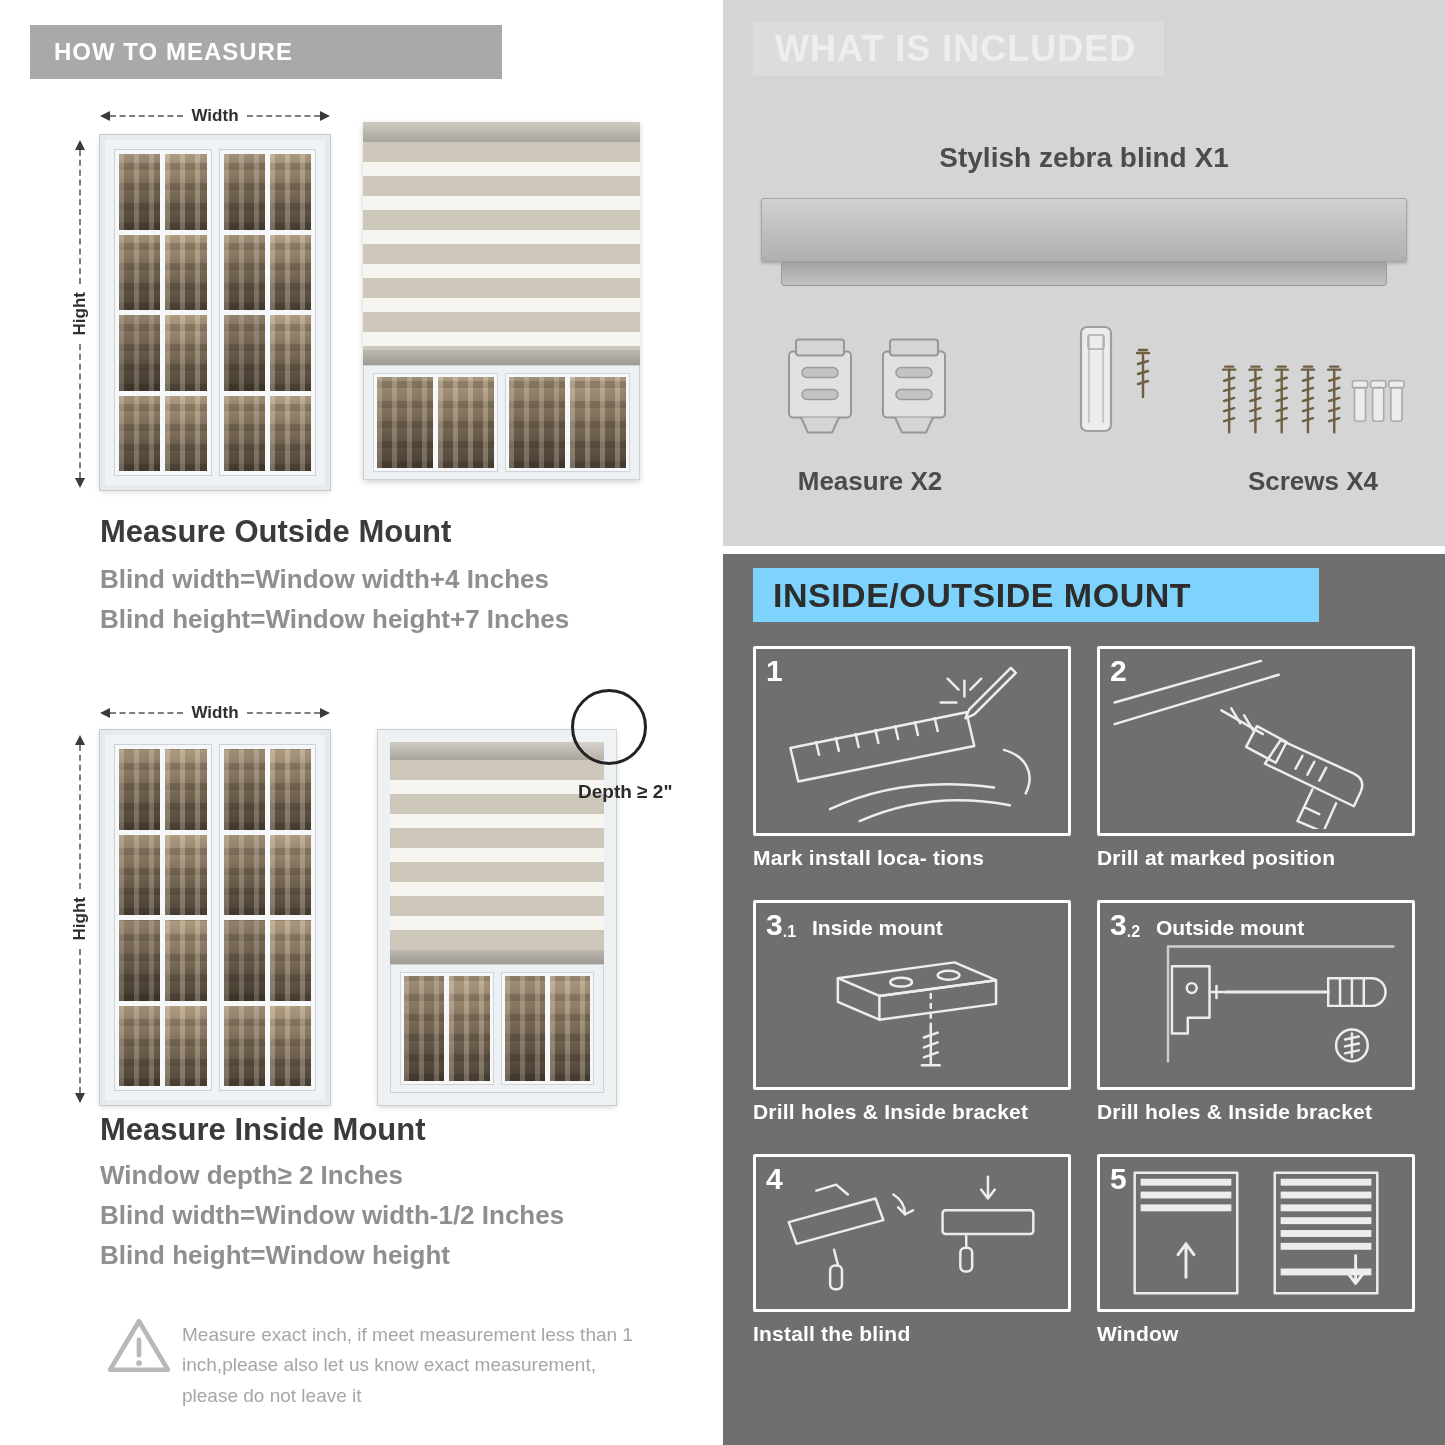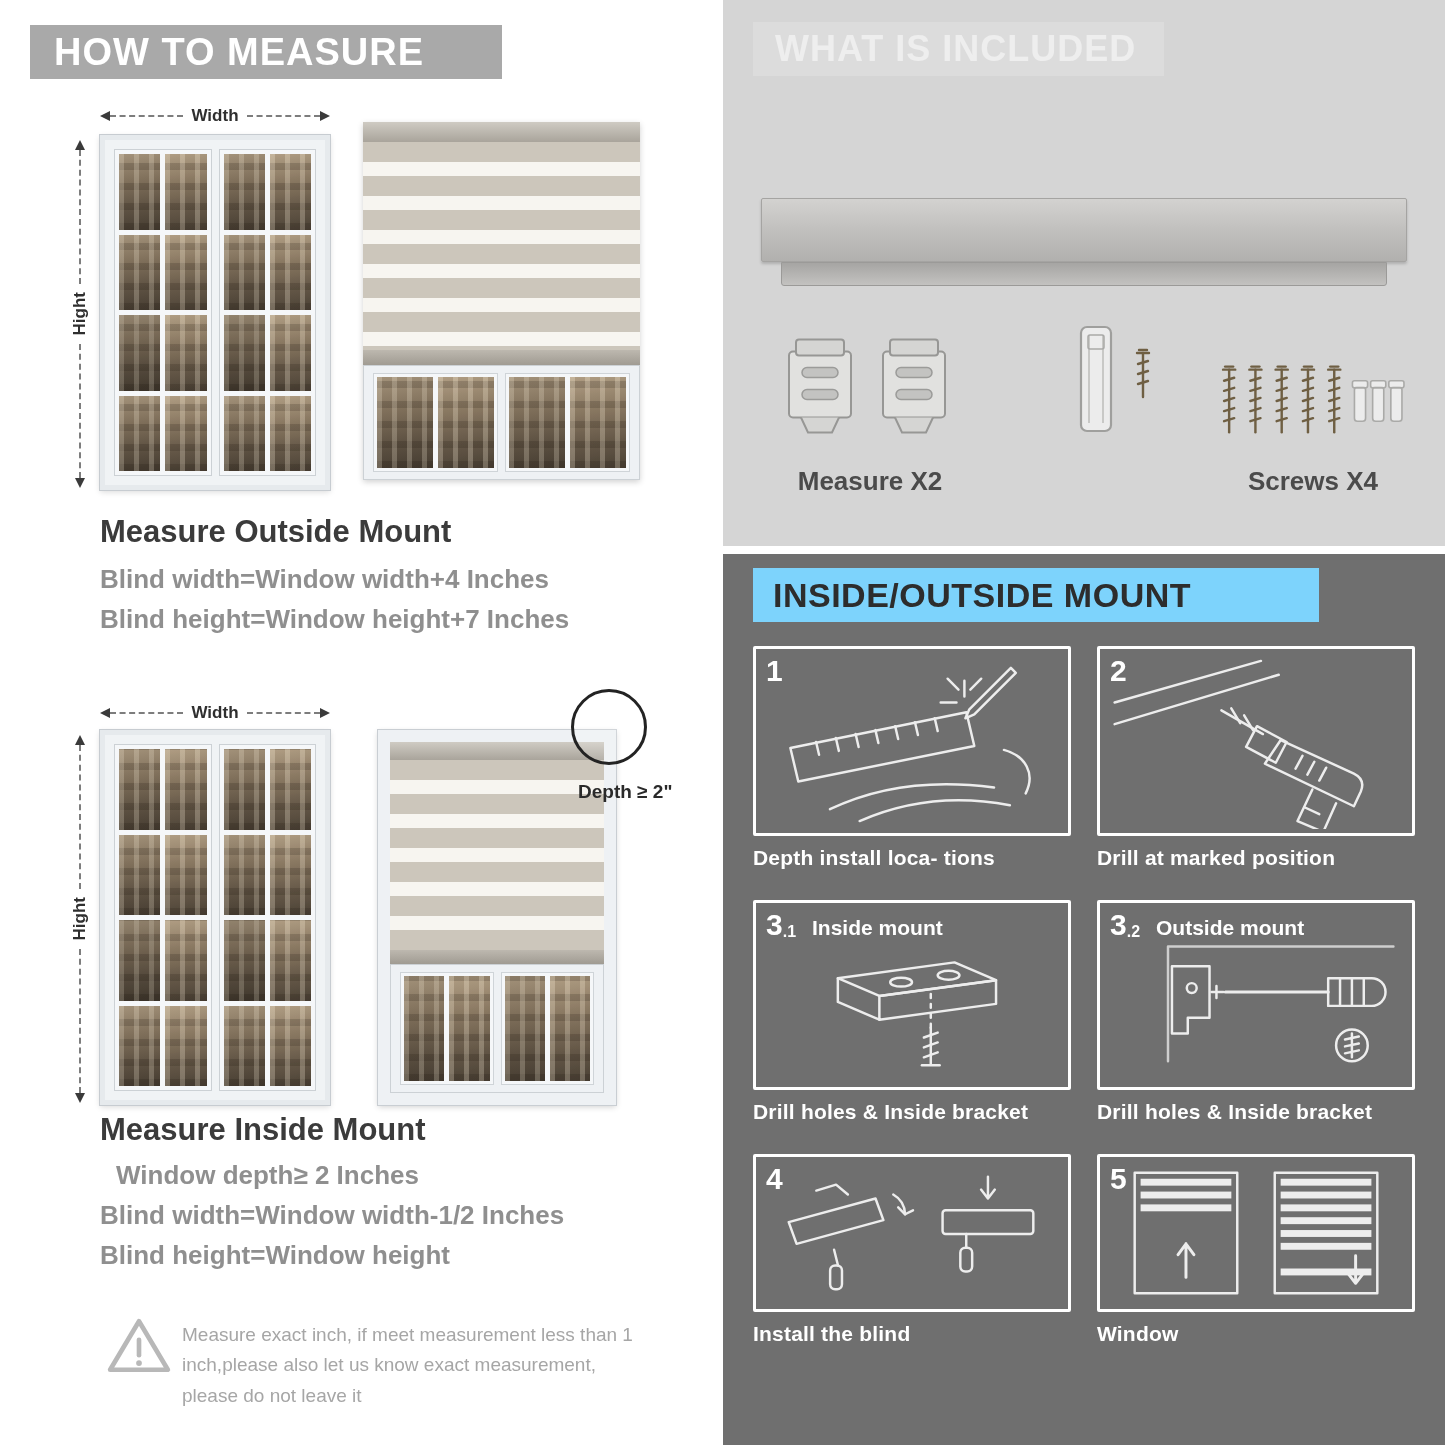--- a/index.html
+++ b/index.html
@@ -1,21 +1,21 @@
 <!DOCTYPE html>
 <html><head>
 <meta charset="utf-8">
 <style>
   * { box-sizing: border-box; margin: 0; padding: 0; }
   html,body { width: 1445px; height: 1445px; background: #fff; font-family: "Liberation Sans", sans-serif; }
   #canvas { position: relative; width: 1445px; height: 1445px; overflow: hidden; background: #fff; }
 
   
   .lp-header { position: absolute; left: 30px; top: 25px; width: 472px; height: 54px;
-    background: #a9a9a9; color: #fff; font-weight: bold; font-size: 38px; letter-spacing: 1px;
+    background: #a9a9a9; color: #fff; font-weight: bold; font-size: 24px; letter-spacing: 1px;
     display: flex; align-items: center; padding-left: 24px; }
 
   .sec-title { position: absolute; font-size: 31px; font-weight: bold; color: #3b3b3b; text-align: right; }
   .sec-line  { position: absolute; font-size: 26px; font-weight: bold; color: #8f8f8f; width: 580px; }
 
   .window { position: absolute; background: #f0f3f5; border: 5px solid #e6eaed;
     box-shadow: 0 0 0 1px #c7ccd1, 0 2px 6px rgba(0,0,0,.15); padding: 9px; display: flex; gap: 7px; }
   .sash { flex: 1; background: #f5f7f9; box-shadow: inset 0 0 0 1px #ccd1d5; padding: 5px;
     display: grid; grid-template-columns: 1fr 1fr; grid-template-rows: repeat(4,1fr); gap: 5px; }
   .pane { background:
@@ -204,34 +204,35 @@
         <div class="bw-sash">
             <div class="pane"></div>
             <div class="pane"></div>
           </div>
       </div>
     </div>
     <div class="depth-circle"></div>
     <div class="depth-label">Depth ≥ 2"</div>
 
     <h2 class="sec-title" style="left:100px; top:1112px;">Measure Inside Mount</h2>
-    <p class="sec-line" style="left:116px; top:1160px;">Window depth≥ 2 Inches</p>
+    <p class="sec-line" style="left:100px; top:1160px;">Window depth≥ 2 Inches</p>
     <p class="sec-line" style="left:100px; top:1200px;">Blind width=Window width-1/2 Inches</p>
     <p class="sec-line" style="left:100px; top:1240px;">Blind height=Window height</p>
 
     <svg class="warning-tri" viewBox="0 0 64 58">
       <path d="M32 5 L60 52 H4 Z" fill="none" stroke="#b8b8b8" stroke-width="4.5" stroke-linejoin="round"></path>
       <line x1="32" y1="23" x2="32" y2="38" stroke="#b8b8b8" stroke-width="4.5" stroke-linecap="round"></line>
       <circle cx="32" cy="45.5" r="2.8" fill="#b8b8b8"></circle>
     </svg>
     <div class="warn-text">Measure exact inch, if meet measurement less than 1 inch,please also let us know exact measurement, please do not leave it</div>
   </section>
 
   <section class="included">
     <div class="inc-header">WHAT IS INCLUDED</div>
+    <div class="inc-blind-label">Stylish zebra blind X1</div>
     <div class="cassette-main"></div>
     <div class="cassette-rail"></div>
 
     <svg class="brackets-svg" viewBox="0 0 170 115">
       <defs>
         <g id="bracket">
           <rect x="0" y="12" width="62" height="66" rx="4" fill="#e1e1df" stroke="#979795" stroke-width="2"></rect>
           <rect x="7" y="0" width="48" height="16" rx="3" fill="#d5d5d3" stroke="#979795" stroke-width="2"></rect>
           <rect x="13" y="28" width="36" height="10" rx="5" fill="#c3c3c1" stroke="#9b9b99" stroke-width="1.5"></rect>
           <rect x="13" y="50" width="36" height="10" rx="5" fill="#c3c3c1" stroke="#9b9b99" stroke-width="1.5"></rect>
@@ -300,21 +301,21 @@
               <path d="M30 96 L208 60 L216 94 L38 130 Z"></path>
               <path d="M56 90 l3 13 M76 86 l3 13 M96 82 l3 13 M116 78 l3 13 M136 74 l3 13 M156 70 l3 13 M176 66 l3 13"></path>
               <path d="M258 20 L216 62 l-9 4 4 -9 42 -42 5 5 Z"></path>
               <path d="M206 44 v-16 M198 50 h-16 M200 37 l-11 -11 M212 37 l11 -11"></path>
               <path d="M70 158 C120 134 176 128 236 136"></path>
               <path d="M100 170 C150 148 200 144 252 154"></path>
               <path d="M246 98 C268 104 278 122 268 142"></path>
             </g>
           </svg>
         </div>
-        <div class="caption">Depth install loca- tions</div>
+        <div class="caption">Mark install loca- tions</div>
       </div>
 
       <div class="step">
         <div class="panel tall">
           <div class="step-head">
             <span class="n">2</span>
             <span class="ns"></span>
             <span class="nl"></span>
           </div>
           <svg class="art" viewBox="0 0 306 178">

